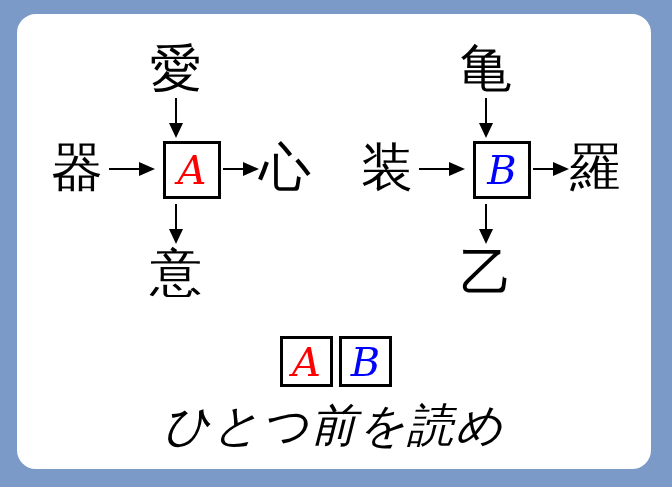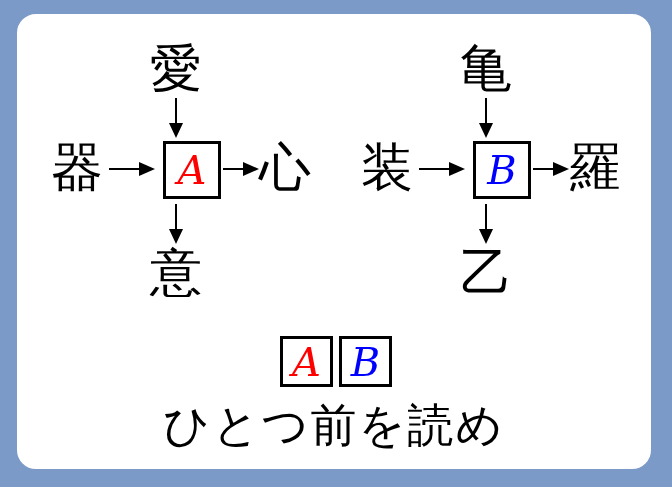--- a/index.html
+++ b/index.html
@@ -50,20 +50,21 @@
     white-space: nowrap;
     text-align: center;
   }
   .kanji {
     font-size: 52px;
     font-weight: 400;
   }
   .jp-caption {
     font-size: 46px;
     letter-spacing: 2px;
+    font-style: italic;
   }
 
   
   .letter-box {
     position: absolute;
     box-sizing: border-box;
     border: 3px solid #000000;
     background: #ffffff;
     display: flex;
     align-items: center;

